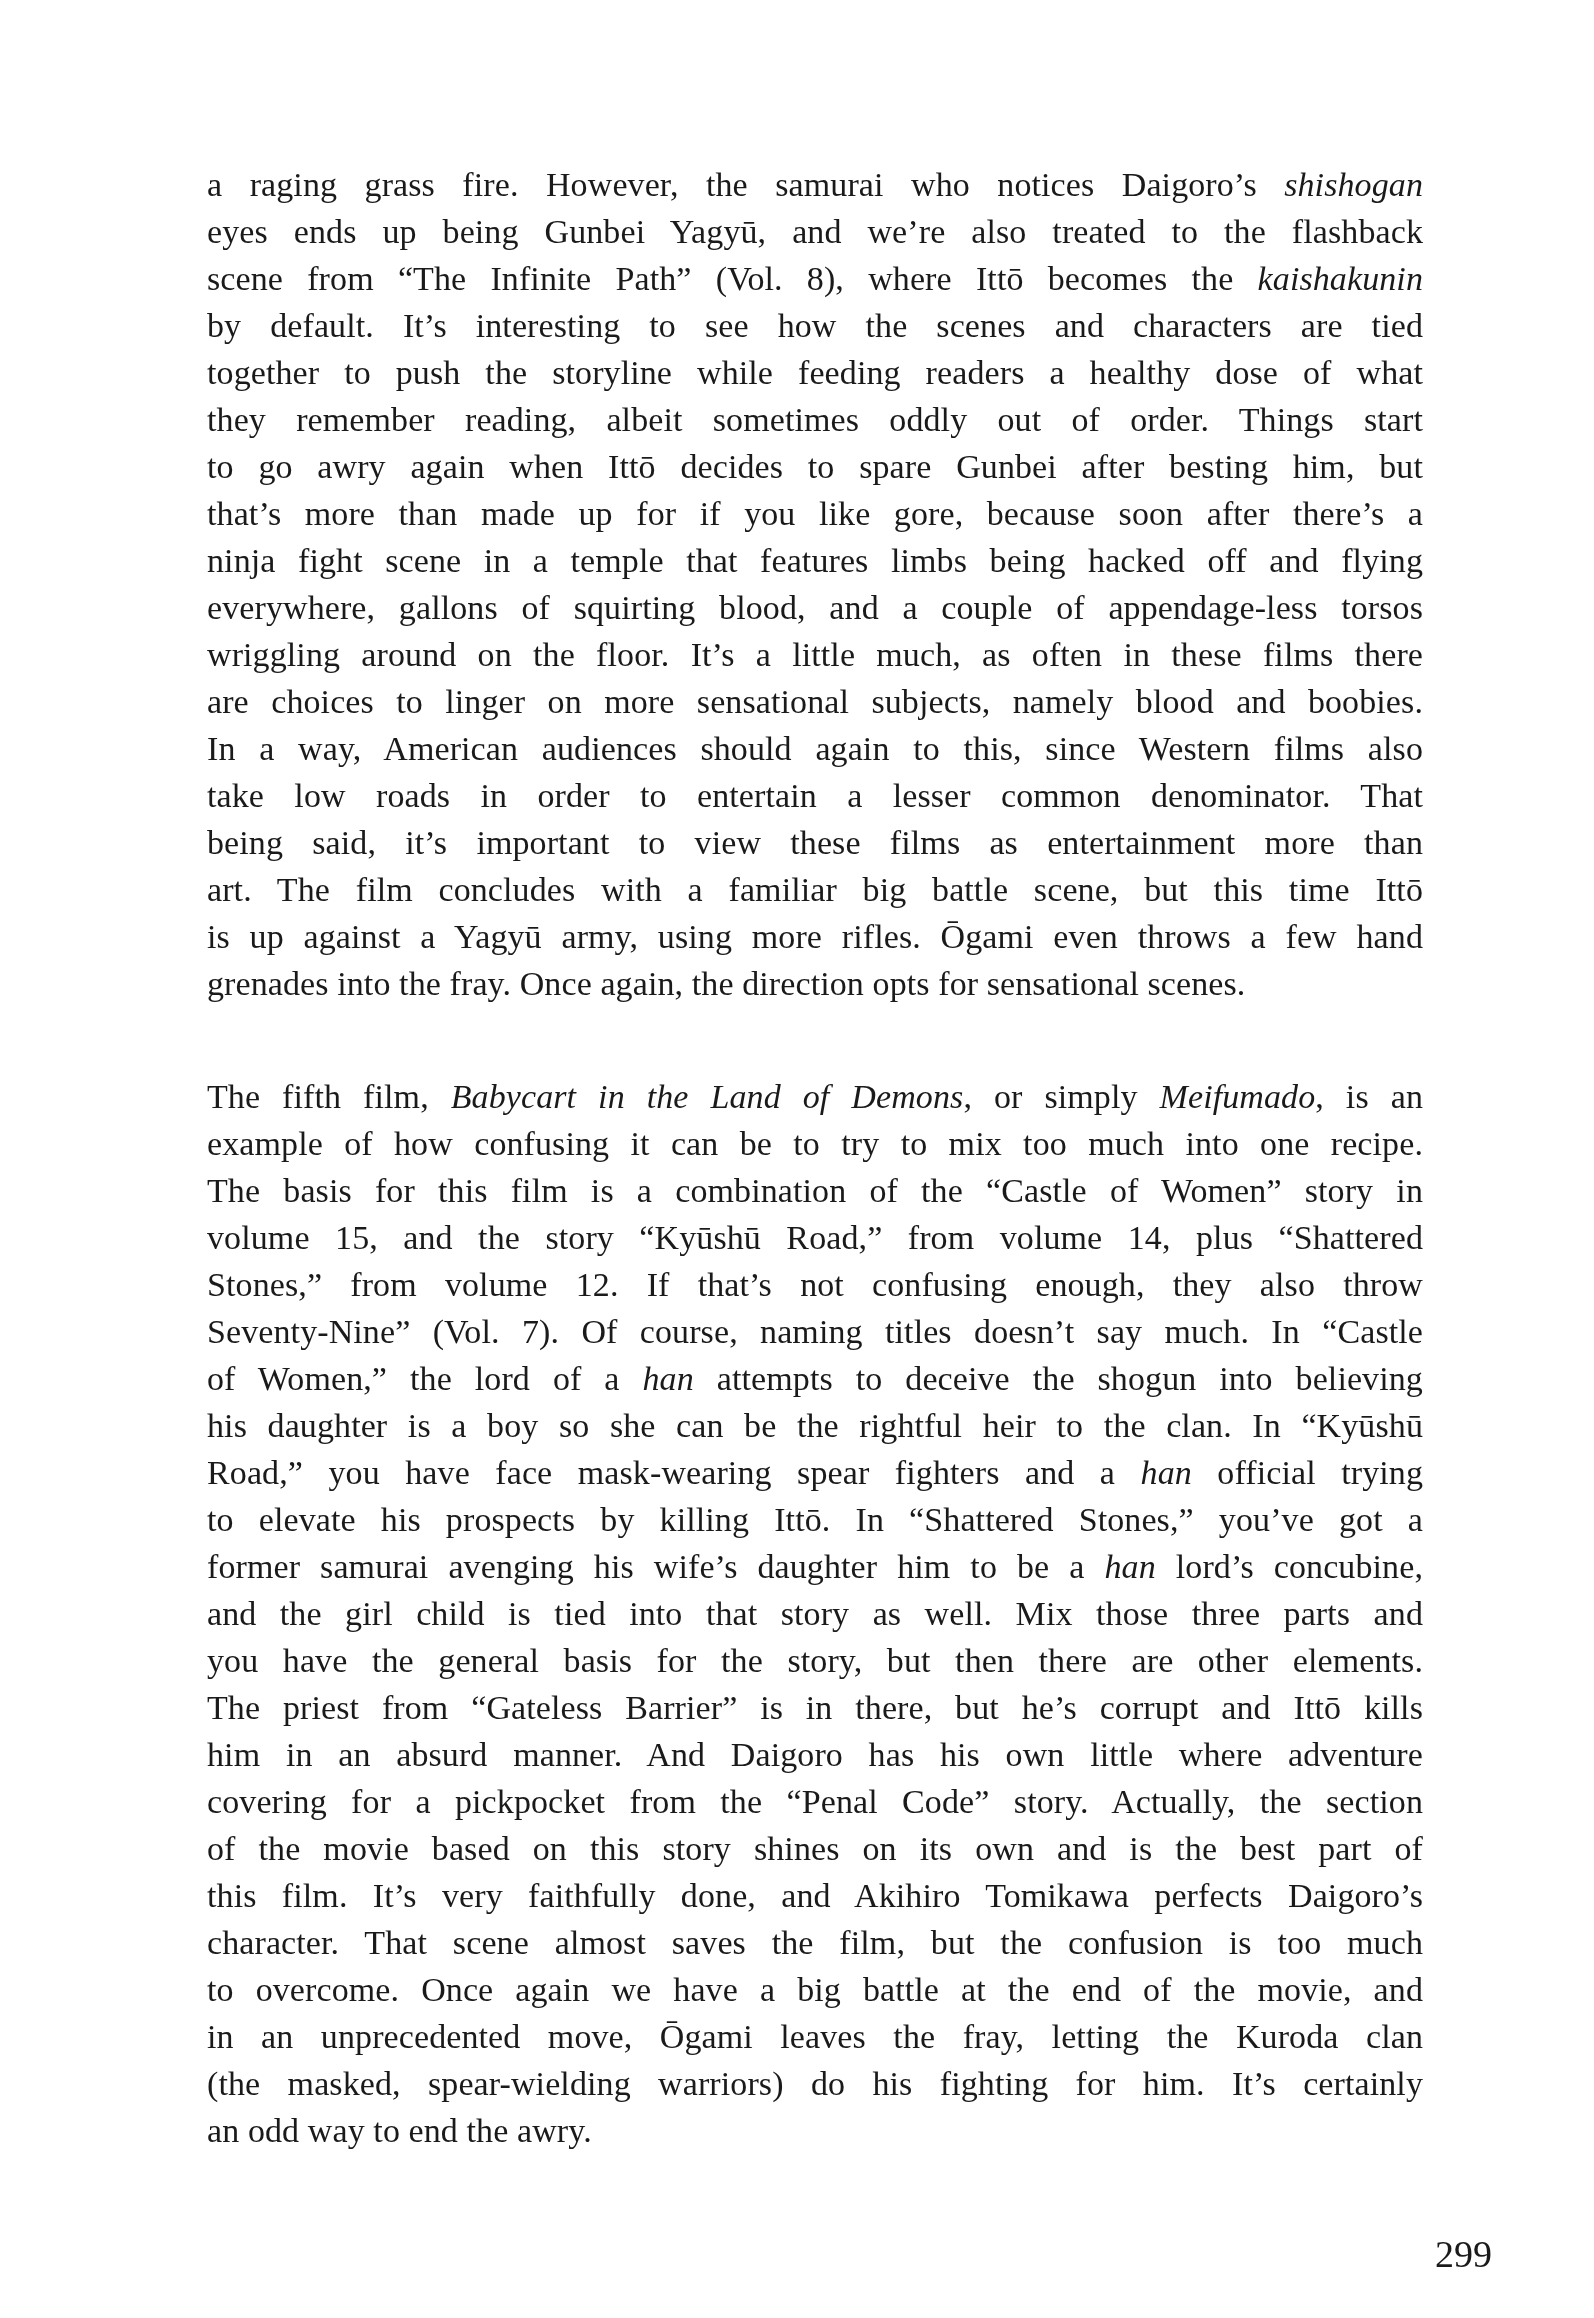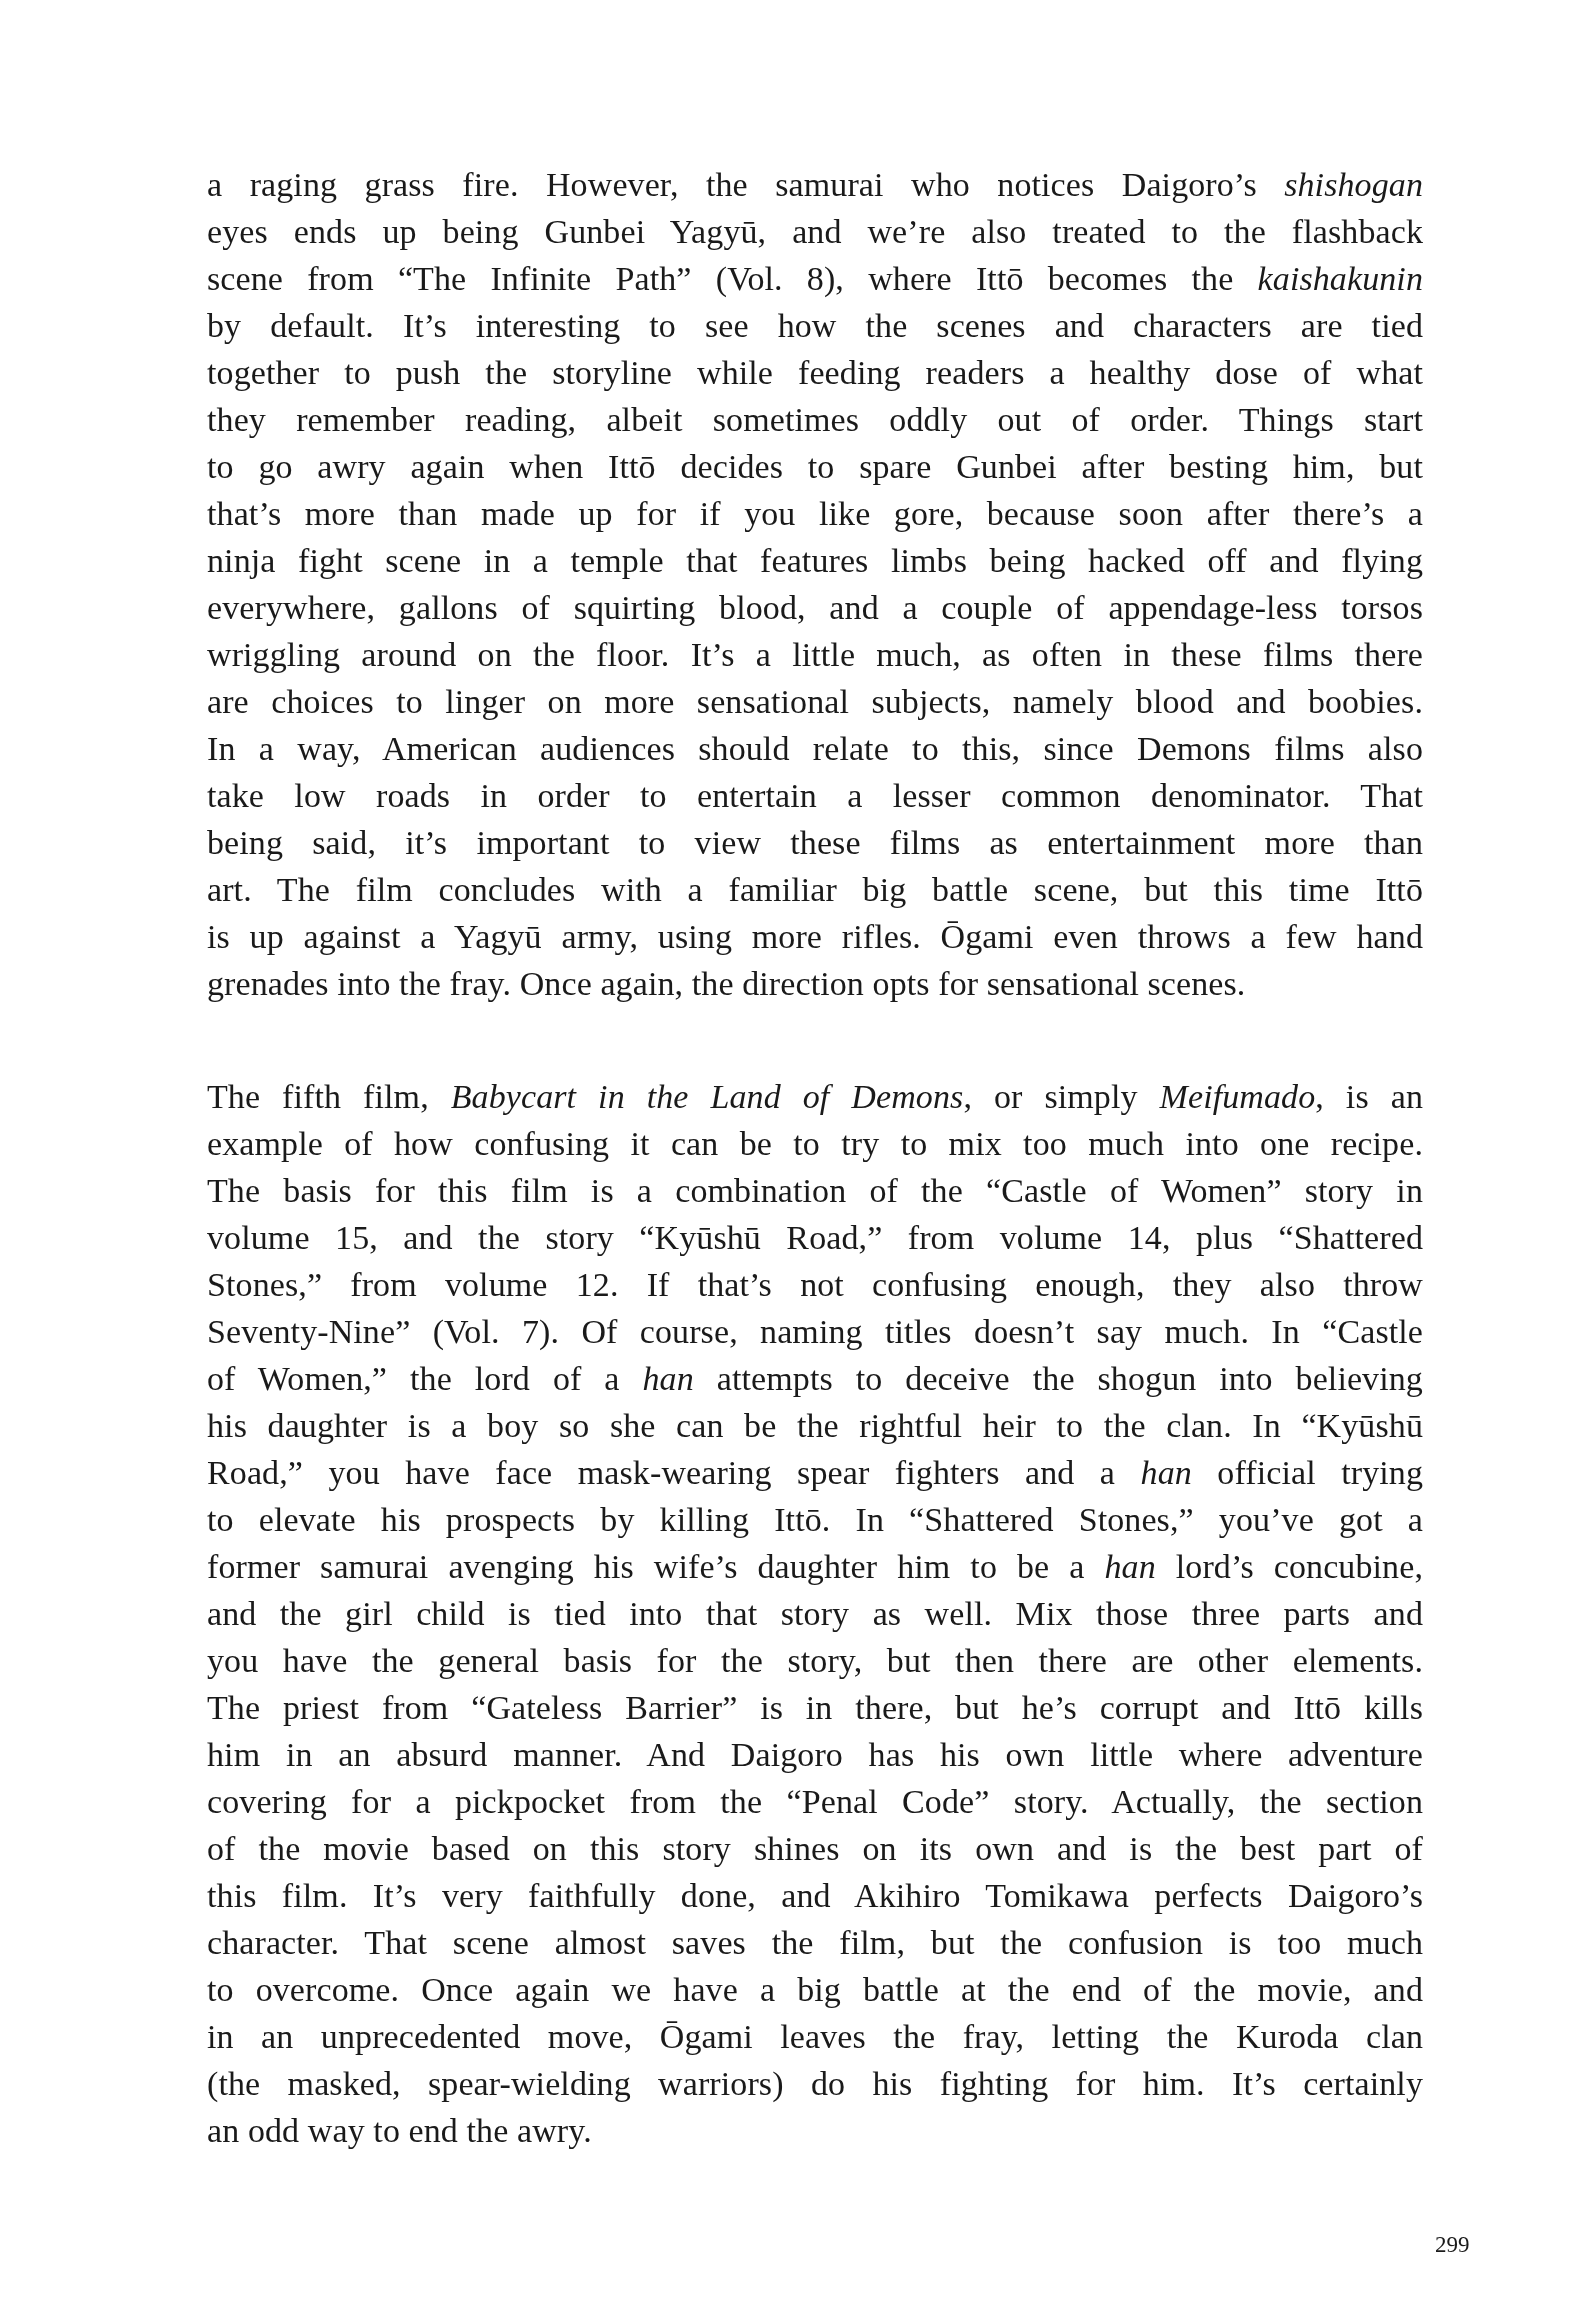--- a/index.html
+++ b/index.html
@@ -16,42 +16,42 @@
       margin: 0; font-size: 34px; line-height: 47px;
       text-align: justify; text-align-last: left;
       letter-spacing: 0.1px;
     }
     .para + .para { margin-top: 66px; }
     .line { display: block; text-align: justify; text-align-last: justify; white-space: nowrap; }
     .line.last { text-align-last: left; }
     i { font-style: italic; }
     .page-number {
       position: absolute; left: 1435px; top: 2232px;
-      font-size: 23px; font-family: "Liberation Serif", "DejaVu Serif", serif; color: #1a1a1a;
+      font-size: 38px; font-family: "Liberation Serif", "DejaVu Serif", serif; color: #1a1a1a;
     }
   </style>
 </head>
 <body>
 
 <div class="page">
   <div class="text-block">
     <p class="para">
         <span class="line"><span>a raging grass fire. However, the samurai who notices Daigoro’s </span><i>shishogan</i></span>
         <span class="line"><span>eyes ends up being Gunbei Yagyū, and we’re also treated to the flashback</span></span>
         <span class="line"><span>scene from “The Infinite Path” (Vol. 8), where Ittō becomes the </span><i>kaishakunin</i></span>
         <span class="line"><span>by default. It’s interesting to see how the scenes and characters are tied</span></span>
         <span class="line"><span>together to push the storyline while feeding readers a healthy dose of what</span></span>
         <span class="line"><span>they remember reading, albeit sometimes oddly out of order. Things start</span></span>
         <span class="line"><span>to go awry again when Ittō decides to spare Gunbei after besting him, but</span></span>
         <span class="line"><span>that’s more than made up for if you like gore, because soon after there’s a</span></span>
         <span class="line"><span>ninja fight scene in a temple that features limbs being hacked off and flying</span></span>
         <span class="line"><span>everywhere, gallons of squirting blood, and a couple of appendage-less torsos</span></span>
         <span class="line"><span>wriggling around on the floor. It’s a little much, as often in these films there</span></span>
         <span class="line"><span>are choices to linger on more sensational subjects, namely blood and boobies.</span></span>
-        <span class="line"><span>In a way, American audiences should relate to this, since Demons films also</span></span>
+        <span class="line"><span>In a way, American audiences should again to this, since Western films also</span></span>
         <span class="line"><span>take low roads in order to entertain a lesser common denominator. That</span></span>
         <span class="line"><span>being said, it’s important to view these films as entertainment more than</span></span>
         <span class="line"><span>art. The film concludes with a familiar big battle scene, but this time Ittō</span></span>
         <span class="line"><span>is up against a Yagyū army, using more rifles. Ōgami even throws a few hand</span></span>
         <span class="line last"><span>grenades into the fray. Once again, the direction opts for sensational scenes.</span></span>
       </p>
     <p class="para">
         <span class="line"><span>The fifth film, </span><i>Babycart in the Land of Demons</i><span>, or simply </span><i>Meifumado</i><span>, is an</span></span>
         <span class="line"><span>example of how confusing it can be to try to mix too much into one recipe.</span></span>
         <span class="line"><span>The basis for this film is a combination of the “Castle of Women” story in</span></span>

